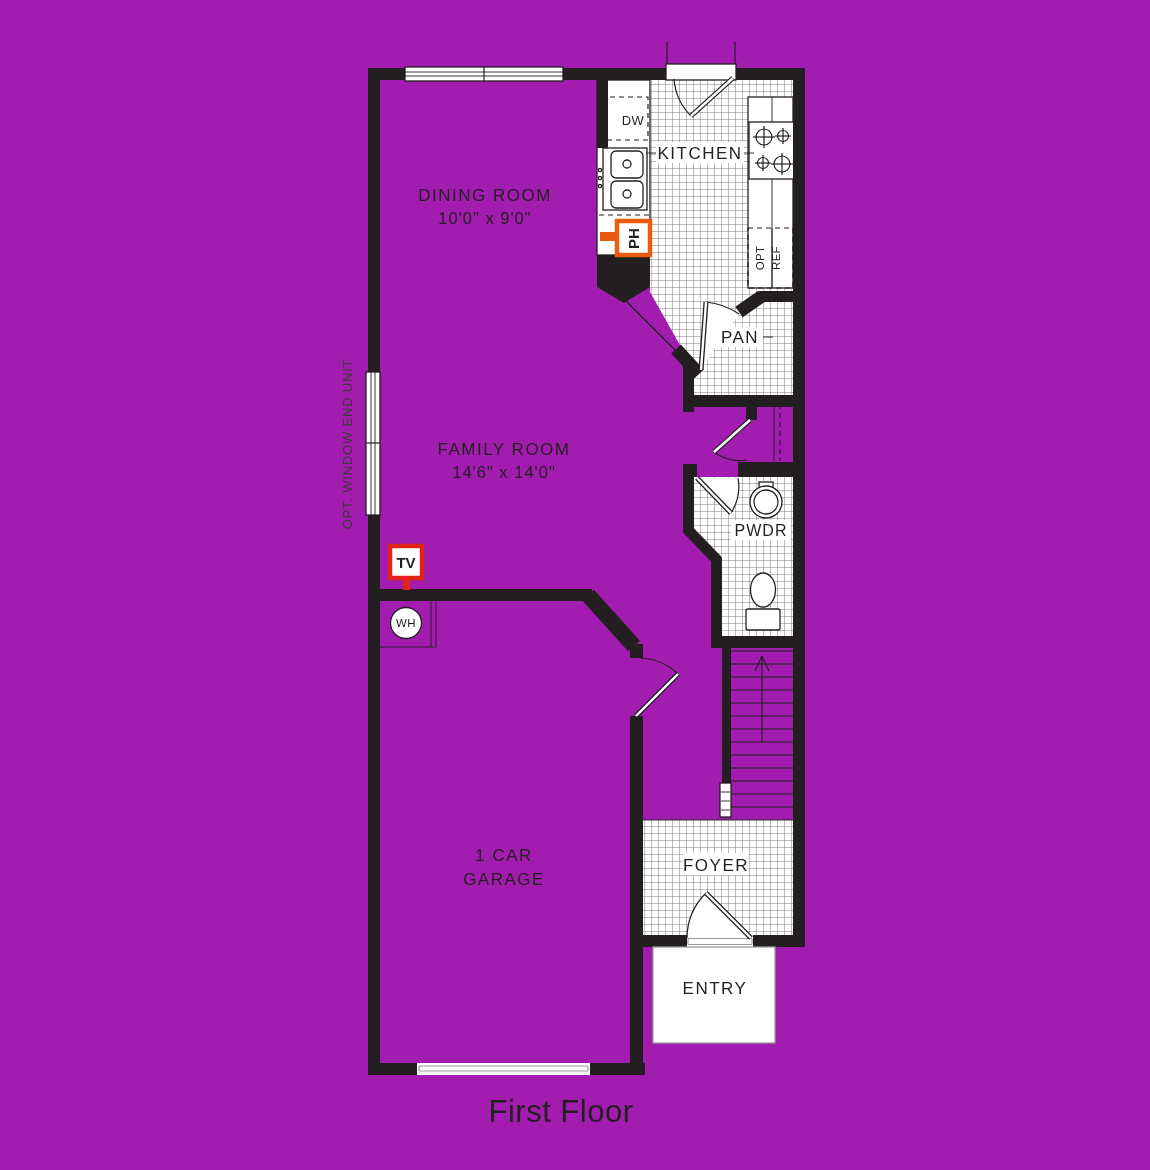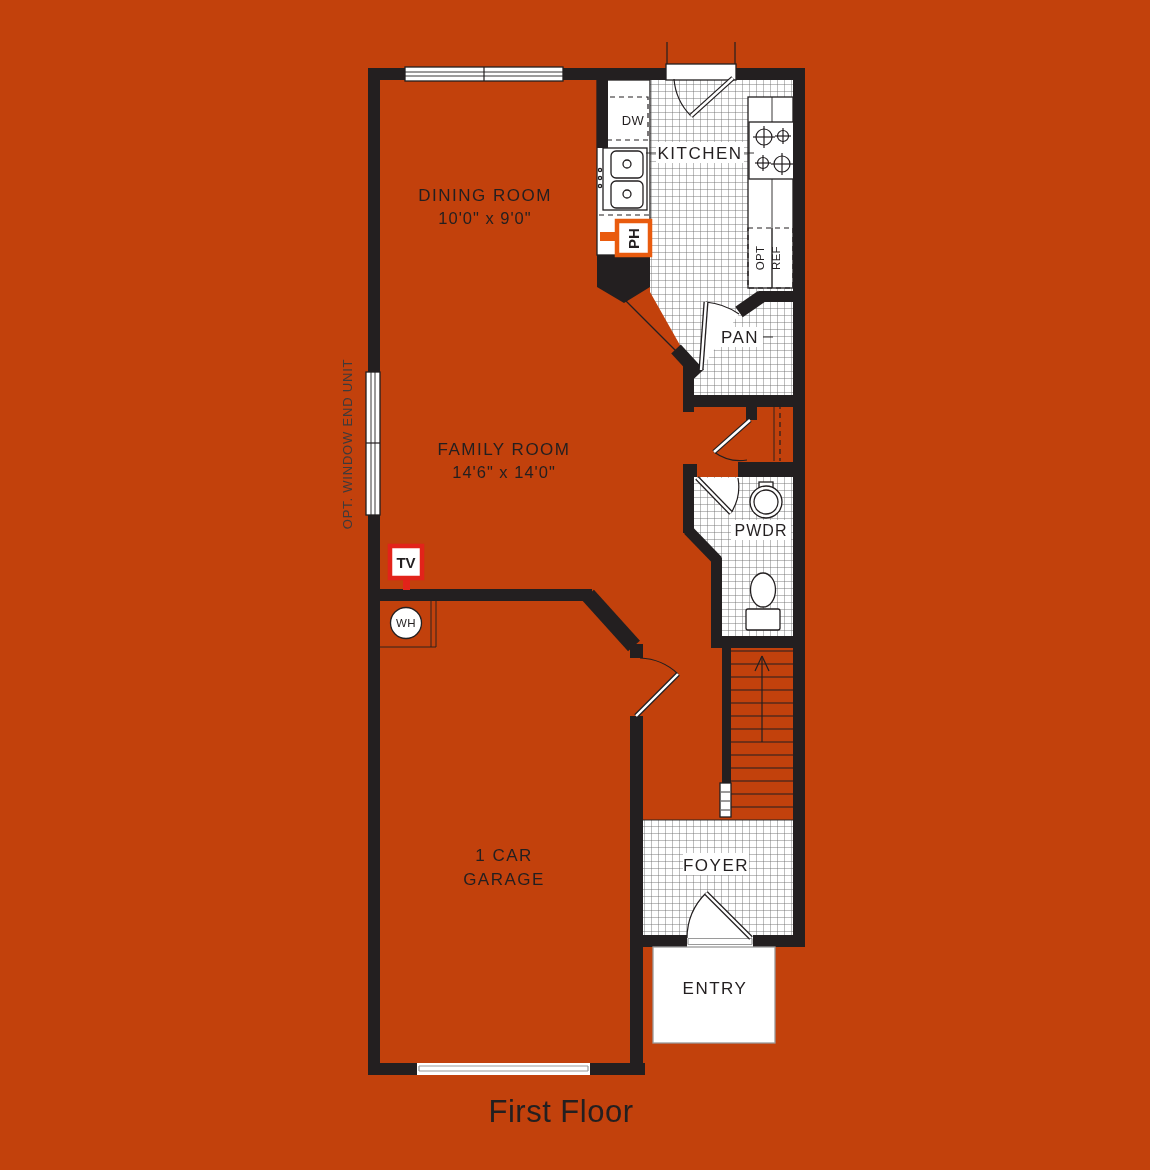--- a/index.html
+++ b/index.html
@@ -1,16 +1,16 @@
 <!DOCTYPE html>
 <html style="--wall: #231f20; --tv-red: #e2231a; --ph-orange: #e95b0e; --tile-line: #6f6f6f;"><head>
 <meta charset="utf-8">
 <style>
   html,body{margin:0;padding:0;background:#ffffff;}
-  .page{width:1150px;height:1170px;position:relative;background:#c2410c;}
+  .page{width:1150px;height:1170px;position:relative;background:#a21caf;}
   svg{display:block;}
   svg text{font-family:"Liberation Sans","DejaVu Sans",sans-serif;fill:var(--wall,#231f20);}
   .wall{fill:var(--wall,#231f20);stroke:none;}
   .thick{stroke:var(--wall,#231f20);fill:none;}
   .thin{stroke:var(--wall,#231f20);stroke-width:1.2;fill:none;}
   .hair{stroke:var(--wall,#231f20);stroke-width:0.9;fill:none;}
   .gray{stroke:#9a9a9a;stroke-width:1.2;fill:none;}
   .dash{stroke:var(--wall,#231f20);stroke-width:1.2;fill:none;stroke-dasharray:5 4;}
   .whitefill{fill:#ffffff;}
   .fixture{fill:#ffffff;stroke:var(--wall,#231f20);stroke-width:1.3;}

